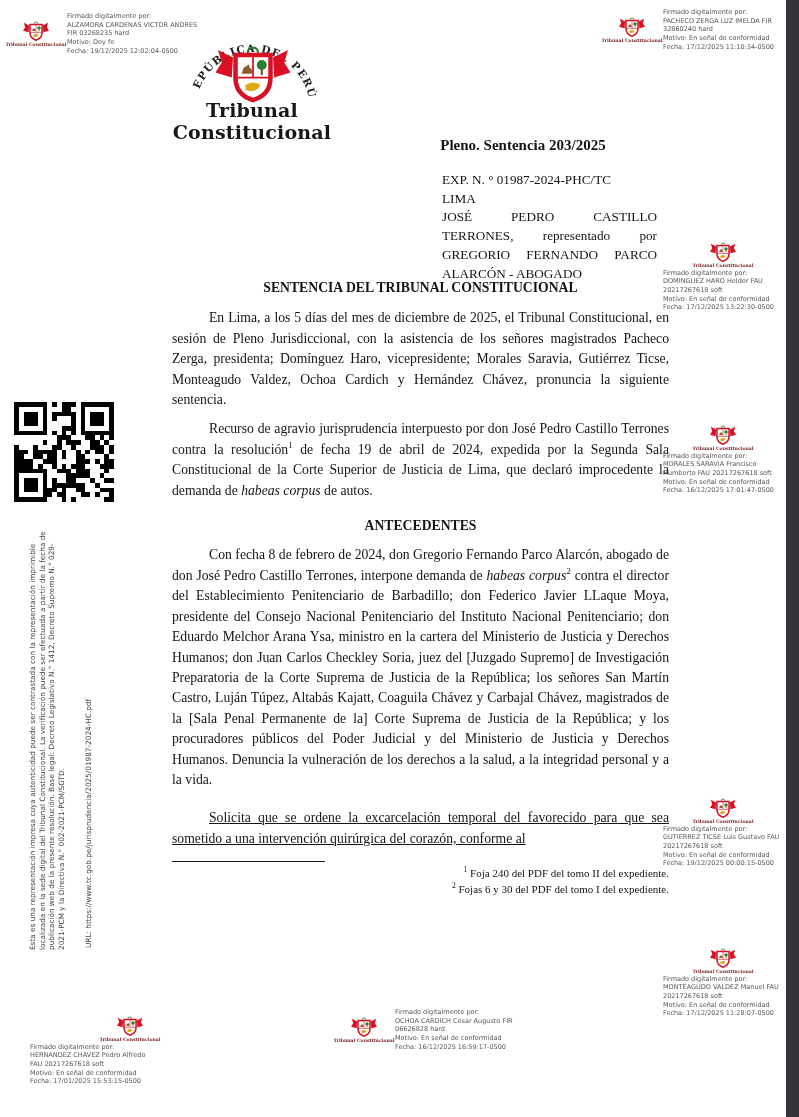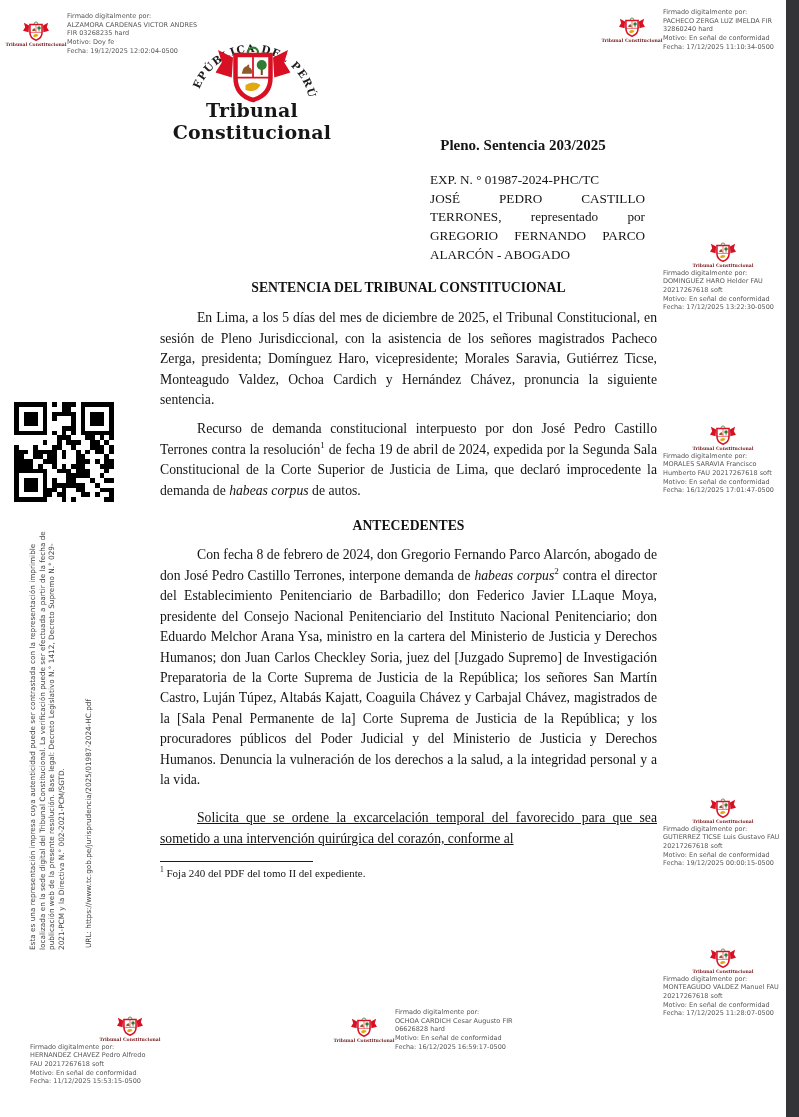--- a/index.html
+++ b/index.html
@@ -23,34 +23,34 @@
   
   .arc-svg{position:absolute;left:188px;top:22px;width:130px;height:84px;}
   .arms-big{position:absolute;left:215px;top:45px;width:76px;height:60px;}
   .institution{position:absolute;left:147px;top:99px;width:210px;text-align:center;
                font-family:"DejaVu Serif",serif;font-weight:bold;font-size:19px;color:#161616;
                letter-spacing:0.2px;}
 
   
   .sentence-title{position:absolute;left:416px;top:134px;width:214px;text-align:center;
                   font-weight:bold;font-size:15px;line-height:22px;}
-  .exp-block{position:absolute;left:430px;top:171px;width:215px;font-size:13.2px;line-height:18.7px;}
+  .exp-block{position:absolute;left:442px;top:171px;width:215px;font-size:13.2px;line-height:18.7px;}
   .exp-just{text-align:justify;}
 
   
-  .doc-body{position:absolute;left:160px;top:278px;width:497px;font-size:13.7px;line-height:20.4px;
+  .doc-body{position:absolute;left:172px;top:278px;width:497px;font-size:13.7px;line-height:20.4px;
             text-align:justify;}
   .doc-heading{font-weight:bold;text-align:center;margin:0;}
   .s-head{font-weight:bold;text-align:left;margin:0;}
   .para{margin:0;text-indent:37px;}
   .doc-body sup{font-size:9px;line-height:0;}
   .mt10{margin-top:10px;} .mt9{margin-top:9px;} .mt17{margin-top:17px;} .mt15{margin-top:15px;text-align:center;} .mt18{margin-top:18px;text-decoration:underline;}
   .it{font-style:italic;}
   .fn-rule{width:153px;height:0;border-top:1.2px solid #1c1c1c;margin:12px 0 4px 0;}
-  .footnotes{font-size:11px;line-height:15.5px;text-align:left;}
+  .footnotes{font-size:11px;line-height:15.5px;text-align:right;}
   .footnotes sup{font-size:7.5px;}
 
   
   .qr{position:absolute;left:14px;top:402px;width:100px;height:100px;}
   .qr svg{width:100%;height:100%;shape-rendering:crispEdges;}
   .vert{position:absolute;transform:rotate(-90deg);transform-origin:0 0;
         font-family:"DejaVu Sans","Liberation Sans",sans-serif;color:#454545;}
   .vert-disclaimer{left:28px;top:950px;width:424px;font-size:7.3px;line-height:9.6px;}
   .vert-url{left:84px;top:948px;width:300px;font-size:7.3px;line-height:9.6px;}
 </style>
@@ -85,40 +85,42 @@
     </text>
   </svg>
   <svg class="arms-big" viewBox="0 0 60 48">
       <use href="#arms"></use>
     </svg>
   <div class="institution">Tribunal Constitucional</div>
 
   <div class="sentence-title">Pleno. Sentencia 203/2025</div>
   <div class="exp-block">
     <div>EXP. N. ° 01987-2024-PHC/TC</div>
+    <div>LIMA</div>
     <div class="exp-just">JOSÉ PEDRO CASTILLO TERRONES, representado por GREGORIO FERNANDO PARCO ALARCÓN - ABOGADO</div>
   </div>
 
   <div class="doc-body">
     <p class="doc-heading">SENTENCIA DEL TRIBUNAL CONSTITUCIONAL</p>
 
     <p class="para mt10">En Lima, a los 5 días del mes de diciembre de 2025, el Tribunal Constitucional, en sesión de Pleno Jurisdiccional, con la asistencia de los señores magistrados Pacheco Zerga, presidenta; Domínguez Haro, vicepresidente; Morales Saravia, Gutiérrez Ticse, Monteagudo Valdez, Ochoa Cardich y Hernández Chávez, pronuncia la siguiente sentencia.</p>
 
 
-    <p class="para mt9"><span>Recurso de demanda constitucional interpuesto por don José Pedro Castillo Terrones contra la resolución</span><sup>1</sup><span> de fecha 19 de abril de 2024, expedida por la Segunda Sala Constitucional de la Corte Superior de Justicia de Lima, que declaró improcedente la demanda de </span><span class="it">habeas corpus</span><span> de autos.</span></p>
+    <p class="para mt9"><span>Recurso de agravio jurisprudencia interpuesto por don José Pedro Castillo Terrones contra la resolución</span><sup>1</sup><span> de fecha 19 de abril de 2024, expedida por la Segunda Sala Constitucional de la Corte Superior de Justicia de Lima, que declaró improcedente la demanda de </span><span class="it">habeas corpus</span><span> de autos.</span></p>
 
     <p class="s-head mt15">ANTECEDENTES</p>
 
     <p class="para mt9"><span>Con fecha 8 de febrero de 2024, don Gregorio Fernando Parco Alarcón, abogado de don José Pedro Castillo Terrones, interpone demanda de </span><span class="it">habeas corpus</span><sup>2</sup><span> contra el director del Establecimiento Penitenciario de Barbadillo; don Federico Javier LLaque Moya, presidente del Consejo Nacional Penitenciario del Instituto Nacional Penitenciario; don Eduardo Melchor Arana Ysa, ministro en la cartera del Ministerio de Justicia y Derechos Humanos; don Juan Carlos Checkley Soria, juez del [Juzgado Supremo] de Investigación Preparatoria de la Corte Suprema de Justicia de la República; los señores San Martín Castro, Luján Túpez, Altabás Kajatt, Coaguila Chávez y Carbajal Chávez, magistrados de la [Sala Penal Permanente de la] Corte Suprema de Justicia de la República; y los procuradores públicos del Poder Judicial y del Ministerio de Justicia y Derechos Humanos. Denuncia la vulneración de los derechos a la salud, a la integridad personal y a la vida.</span></p>
 
     <p class="para mt18">Solicita que se ordene la excarcelación temporal del favorecido para que sea sometido a una intervención quirúrgica del corazón, conforme al</p>
 
     <div class="fn-rule"></div>
     <div class="footnotes">
       <div><sup>1</sup> <span>Foja 240 del PDF del tomo II del expediente.</span></div>
+      <div><sup>2</sup> <span>Fojas 6 y 30 del PDF del tomo I del expediente.</span></div>
     </div>
   </div>
 
   <div class="sig-block sig-row" style="left:12px;top:12px;">
     <div class="seal">
       <svg class="arms-sm" viewBox="0 0 60 48">
           <use href="#arms"></use>
         </svg>
       <div class="seal-caption">Tribunal Constitucional</div>
     </div>
@@ -216,21 +218,21 @@
       <svg class="arms-sm" viewBox="0 0 60 48">
           <use href="#arms"></use>
         </svg>
       <div class="seal-caption">Tribunal Constitucional</div>
     </div>
     <div class="sig-text">
         <div class="sig-line">Firmado digitalmente por:</div>
         <div class="sig-line">HERNANDEZ CHAVEZ Pedro Alfredo</div>
         <div class="sig-line">FAU 20217267618 soft</div>
         <div class="sig-line">Motivo: En señal de conformidad</div>
-        <div class="sig-line">Fecha: 11/12/2025 15:53:15-0500</div>
+        <div class="sig-line">Fecha: 17/01/2025 15:53:15-0500</div>
       </div>
   </div>
 
   <div class="sig-block sig-row" style="left:340px;top:1008px;">
     <div class="seal">
       <svg class="arms-sm" viewBox="0 0 60 48">
           <use href="#arms"></use>
         </svg>
       <div class="seal-caption">Tribunal Constitucional</div>
     </div>

